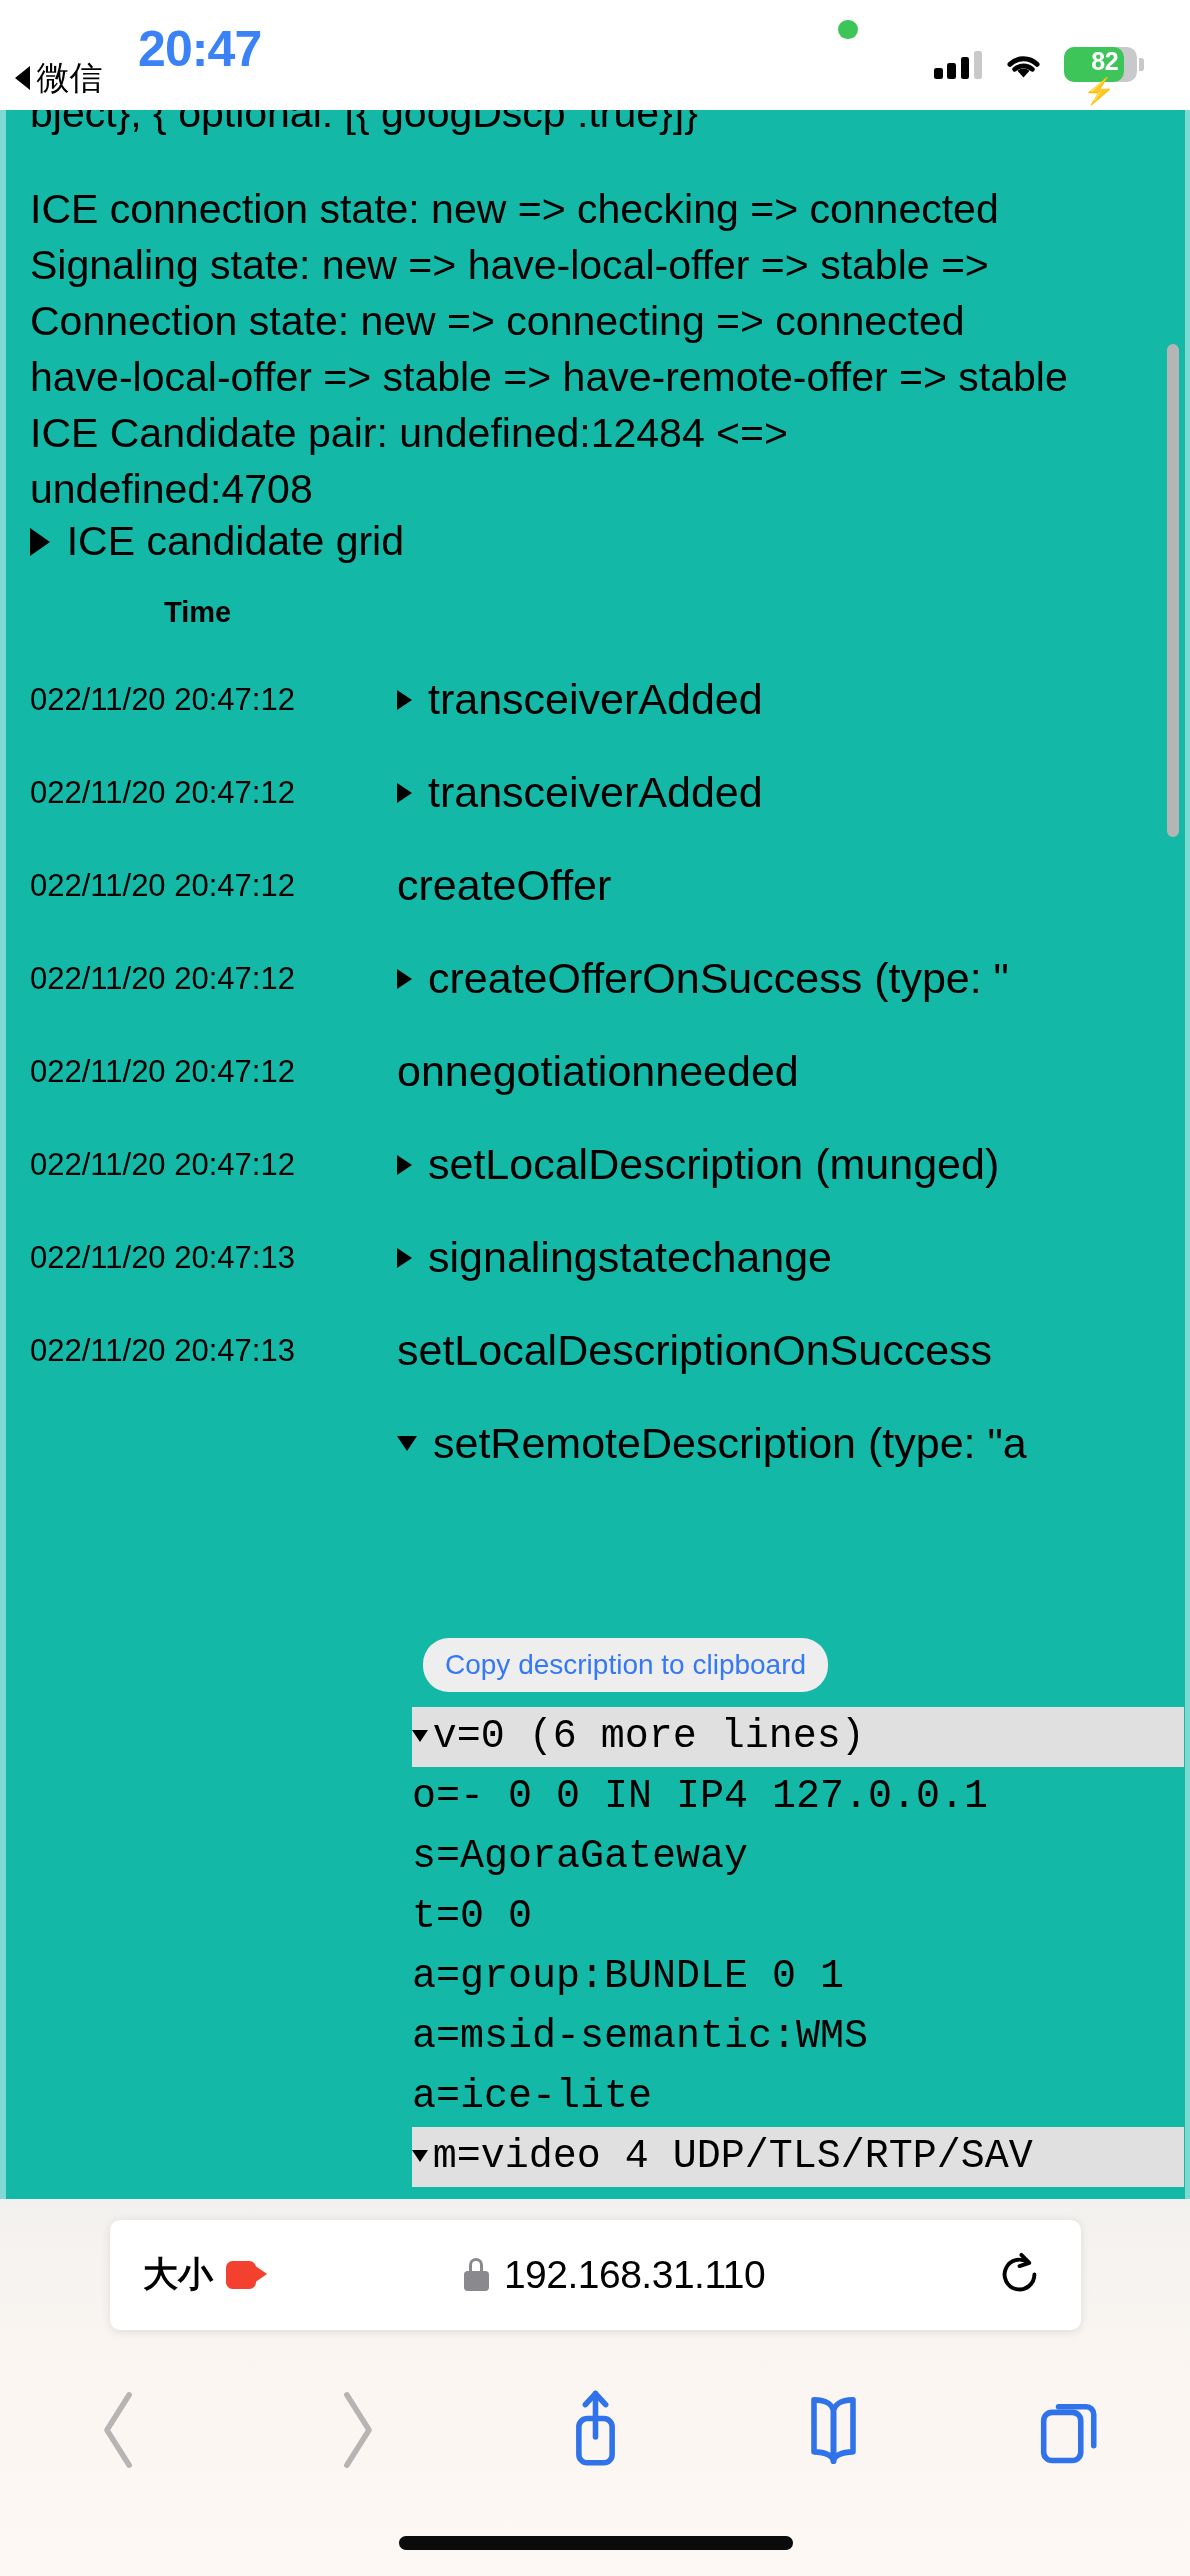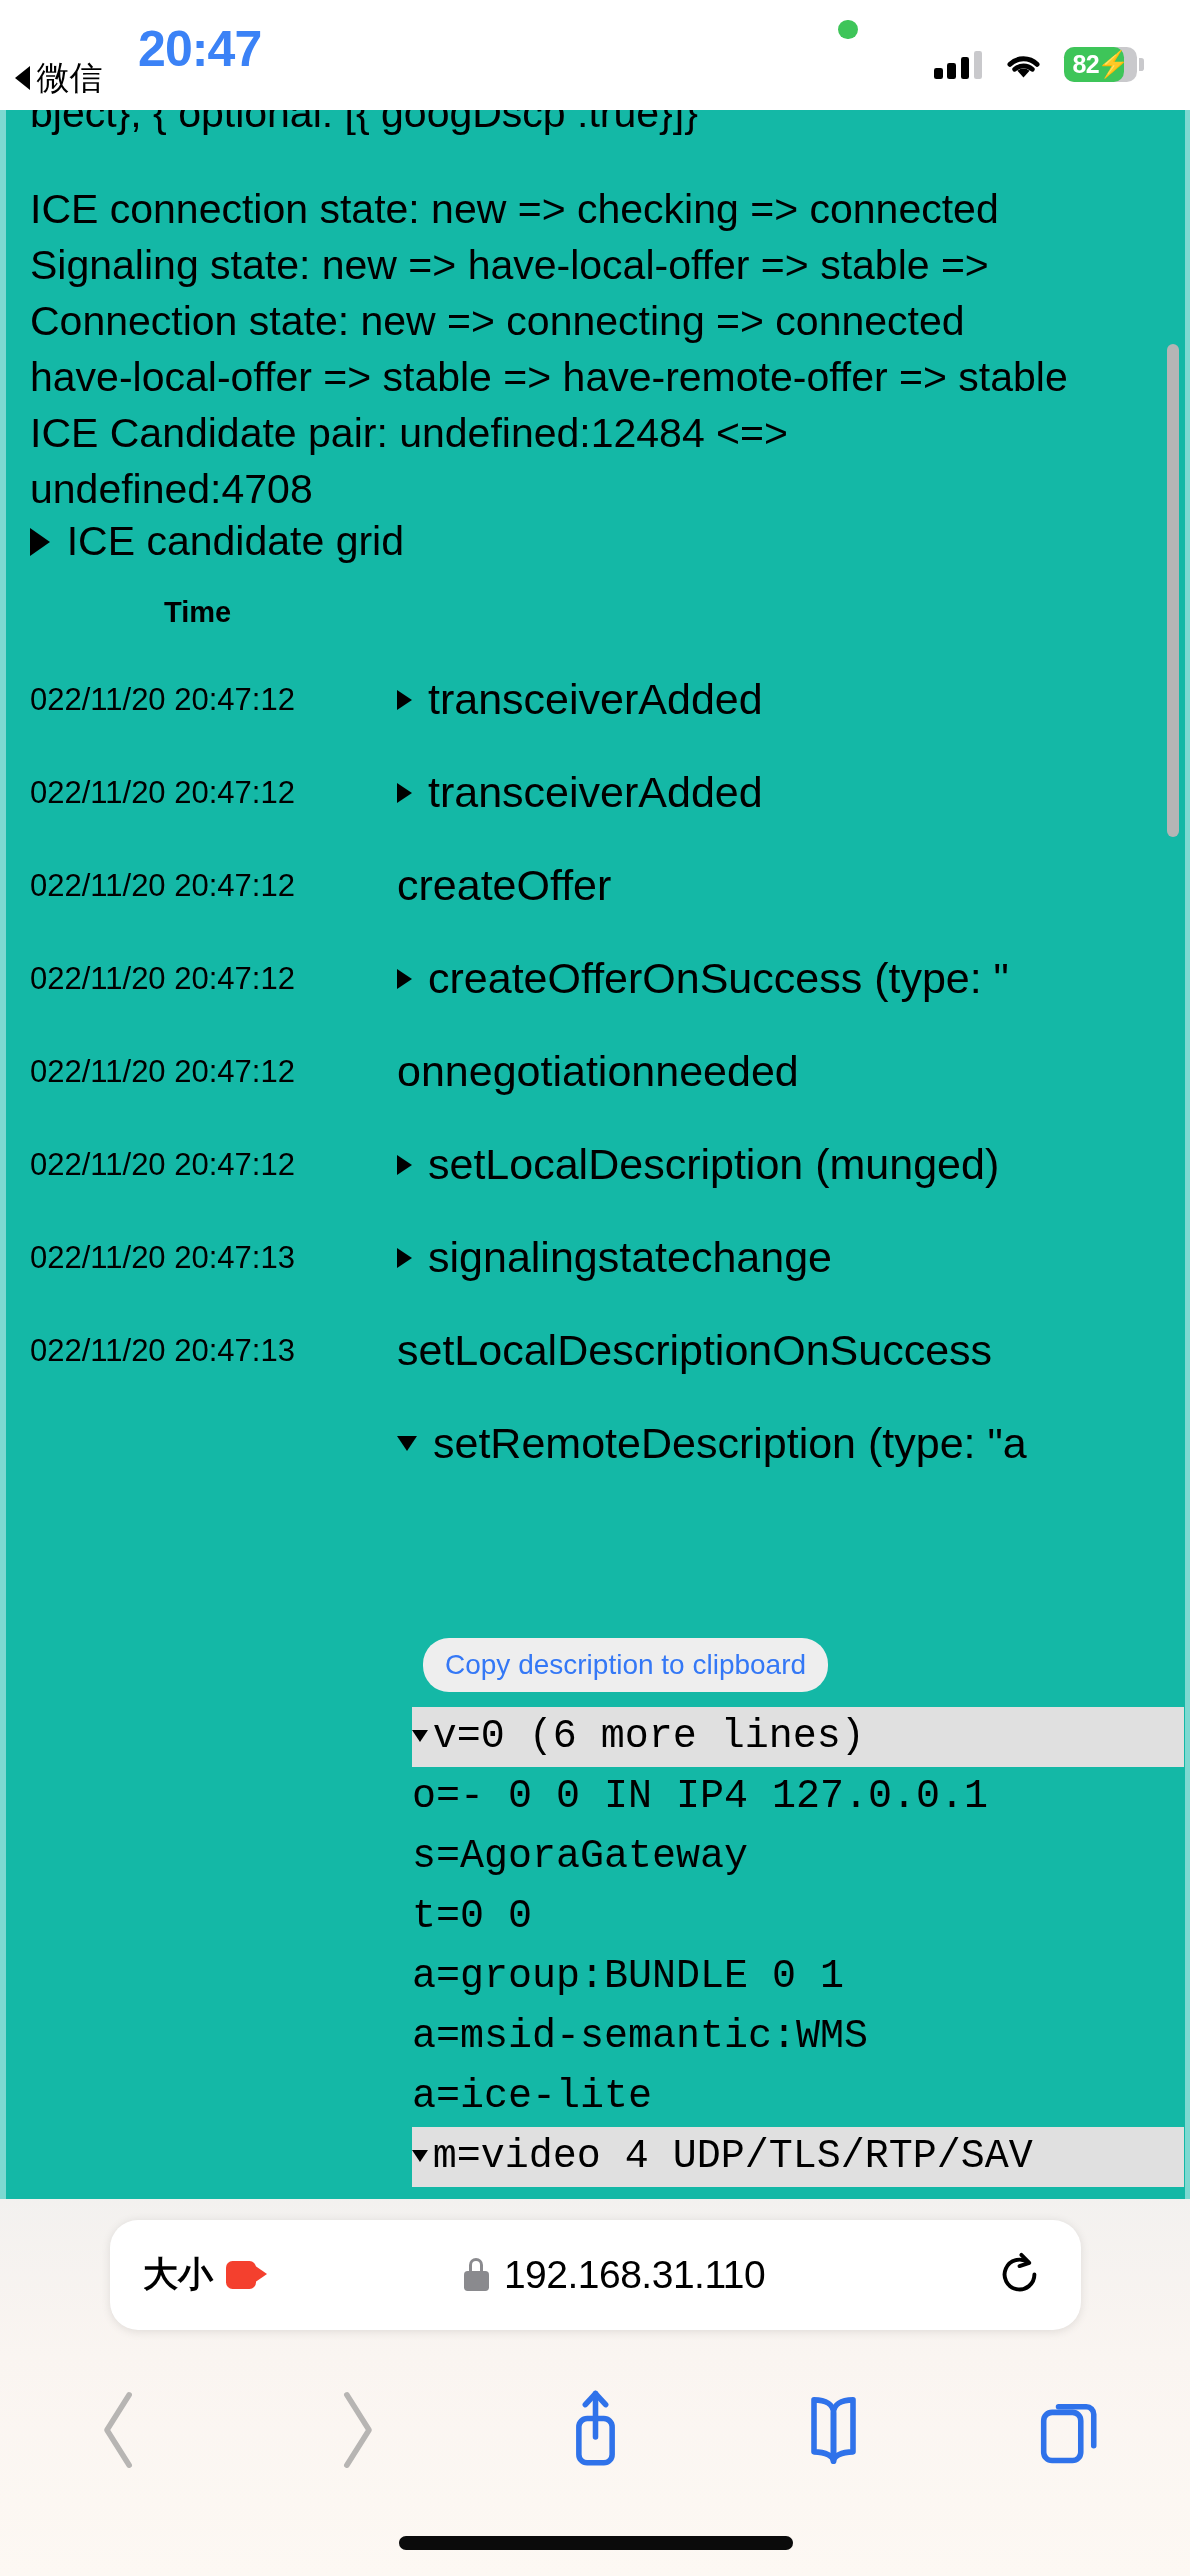--- a/index.html
+++ b/index.html
@@ -38,21 +38,21 @@
   .signal { display:flex; align-items:flex-end; gap:4.7px; height:28px; }
   .signal i { display:block; width:8.4px; background:#000; border-radius:2.3px; }
   .signal i:nth-child(1){ height:10.2px; }
   .signal i:nth-child(2){ height:16px; }
   .signal i:nth-child(3){ height:21.4px; }
   .signal i:nth-child(4){ height:28px; background:#c9c9cc; }
   .wifi { width:41px; height:30px; }
   .battery {
     position:relative; width:73px; height:35px;
     border-radius:10.2px; background:#c9c9cc;
-    display:flex; align-items:center;
+    display:flex; align-items:center;flex-direction:column;
   }
   .battery::after{
     content:""; position:absolute; right:-6.5px; top:11px;
     width:4.7px; height:13px; border-radius:0 2.8px 2.8px 0; background:#c9c9cc;
   }
   .battery .fill{
     position:absolute; left:0; top:0; height:35px; width:60px;
     border-radius:10.2px; background:#3ec559;
   }
   .battery .pct{
@@ -188,21 +188,21 @@
     background:#b5b5b5;
   }
 
   
   #browserchrome {
     position:absolute; left:0; top:2199px; width:1191px; height:377px;
     background:linear-gradient(180deg,#f3f1ef 0%, #faf5f1 42%, #fdf8f3 100%);
   }
   #urlbar {
     position:absolute; left:110px; top:20.5px; width:971px; height:110px;
-    background:#ffffff; border-radius:28px;
+    background:#ffffff; border-radius:10px;
     box-shadow:0 1.9px 9.3px rgba(0,0,0,.10);
     display:flex; align-items:center;
   }
   #sizebtn {
     display:flex; align-items:center; gap:13px;
     margin-left:33px; flex:0 0 auto;
   }
   #sizebtn .lbl { font-size:35px; color:#000; font-weight:600; }
   .camicon { width:41px; height:28px; position:relative; }
   .camicon .body{

